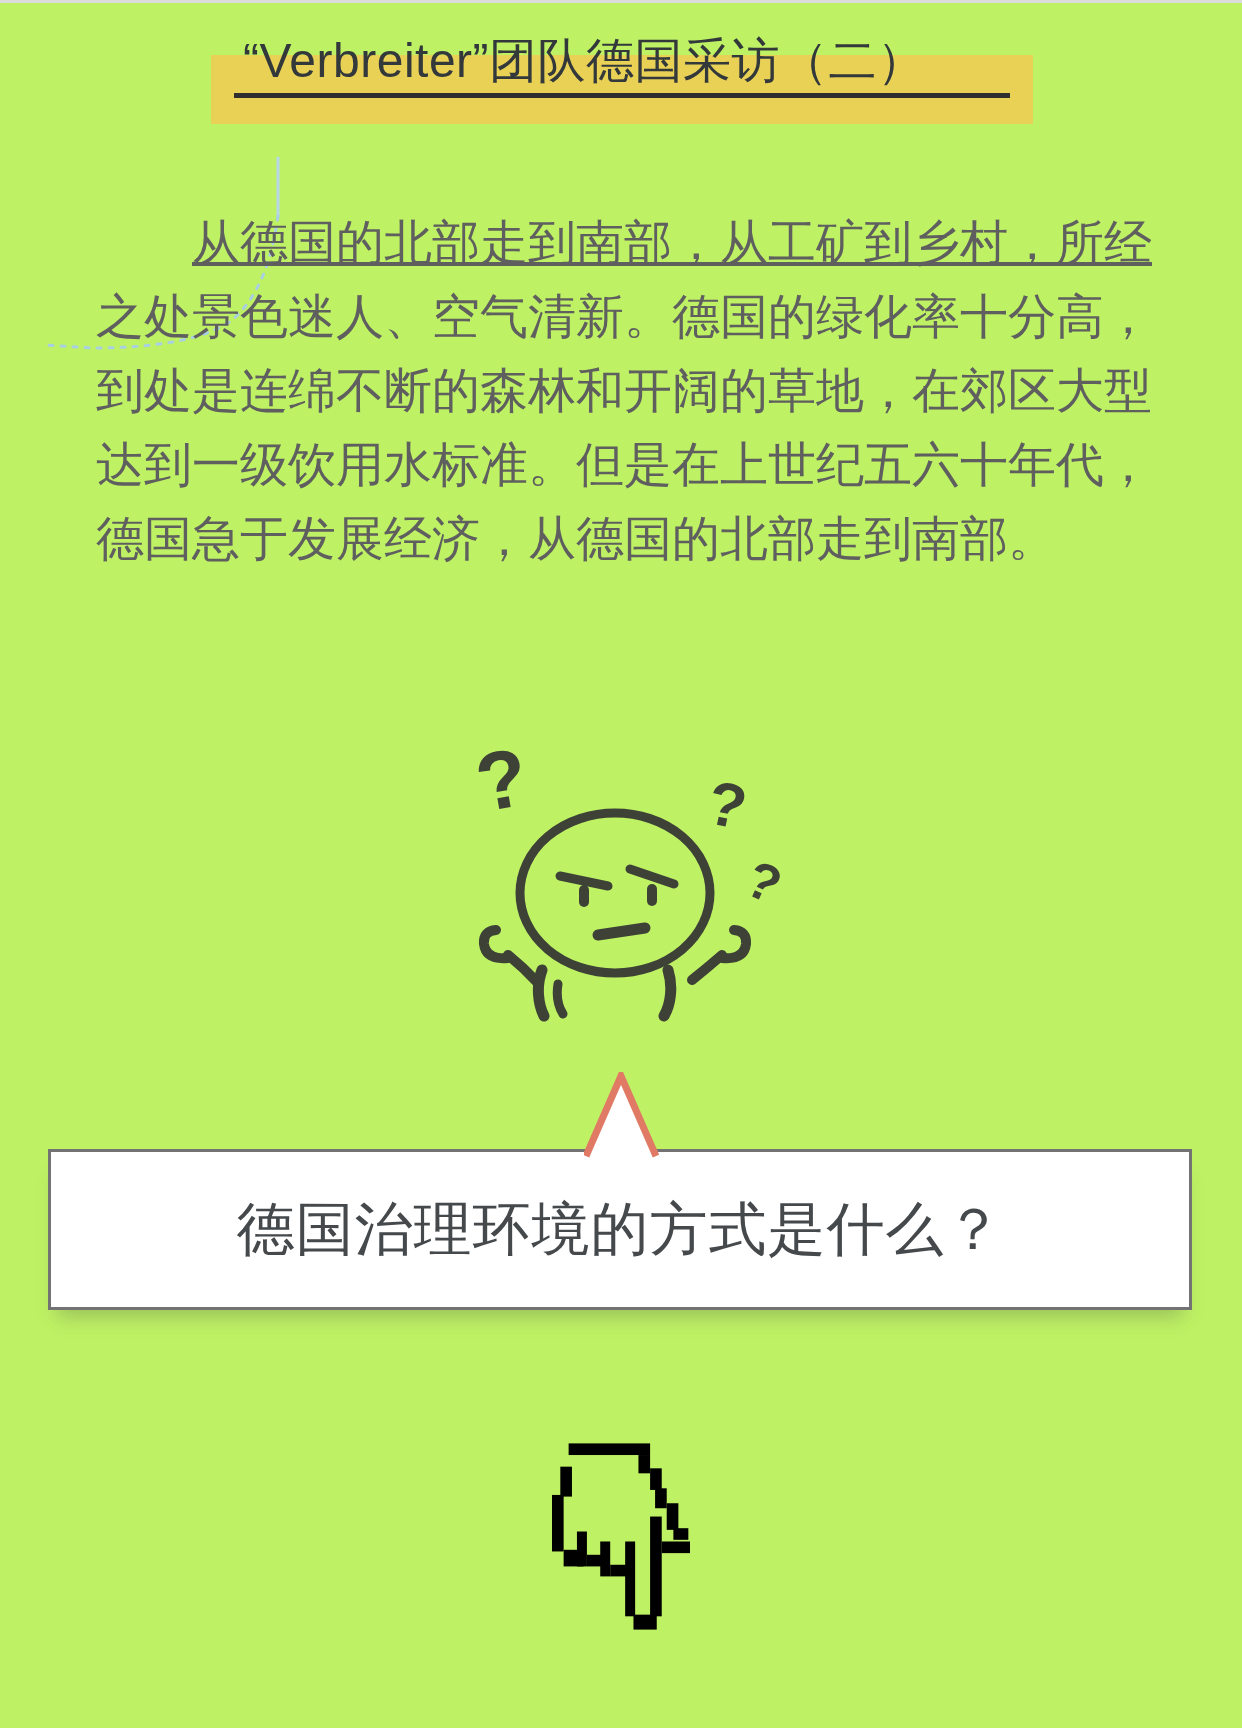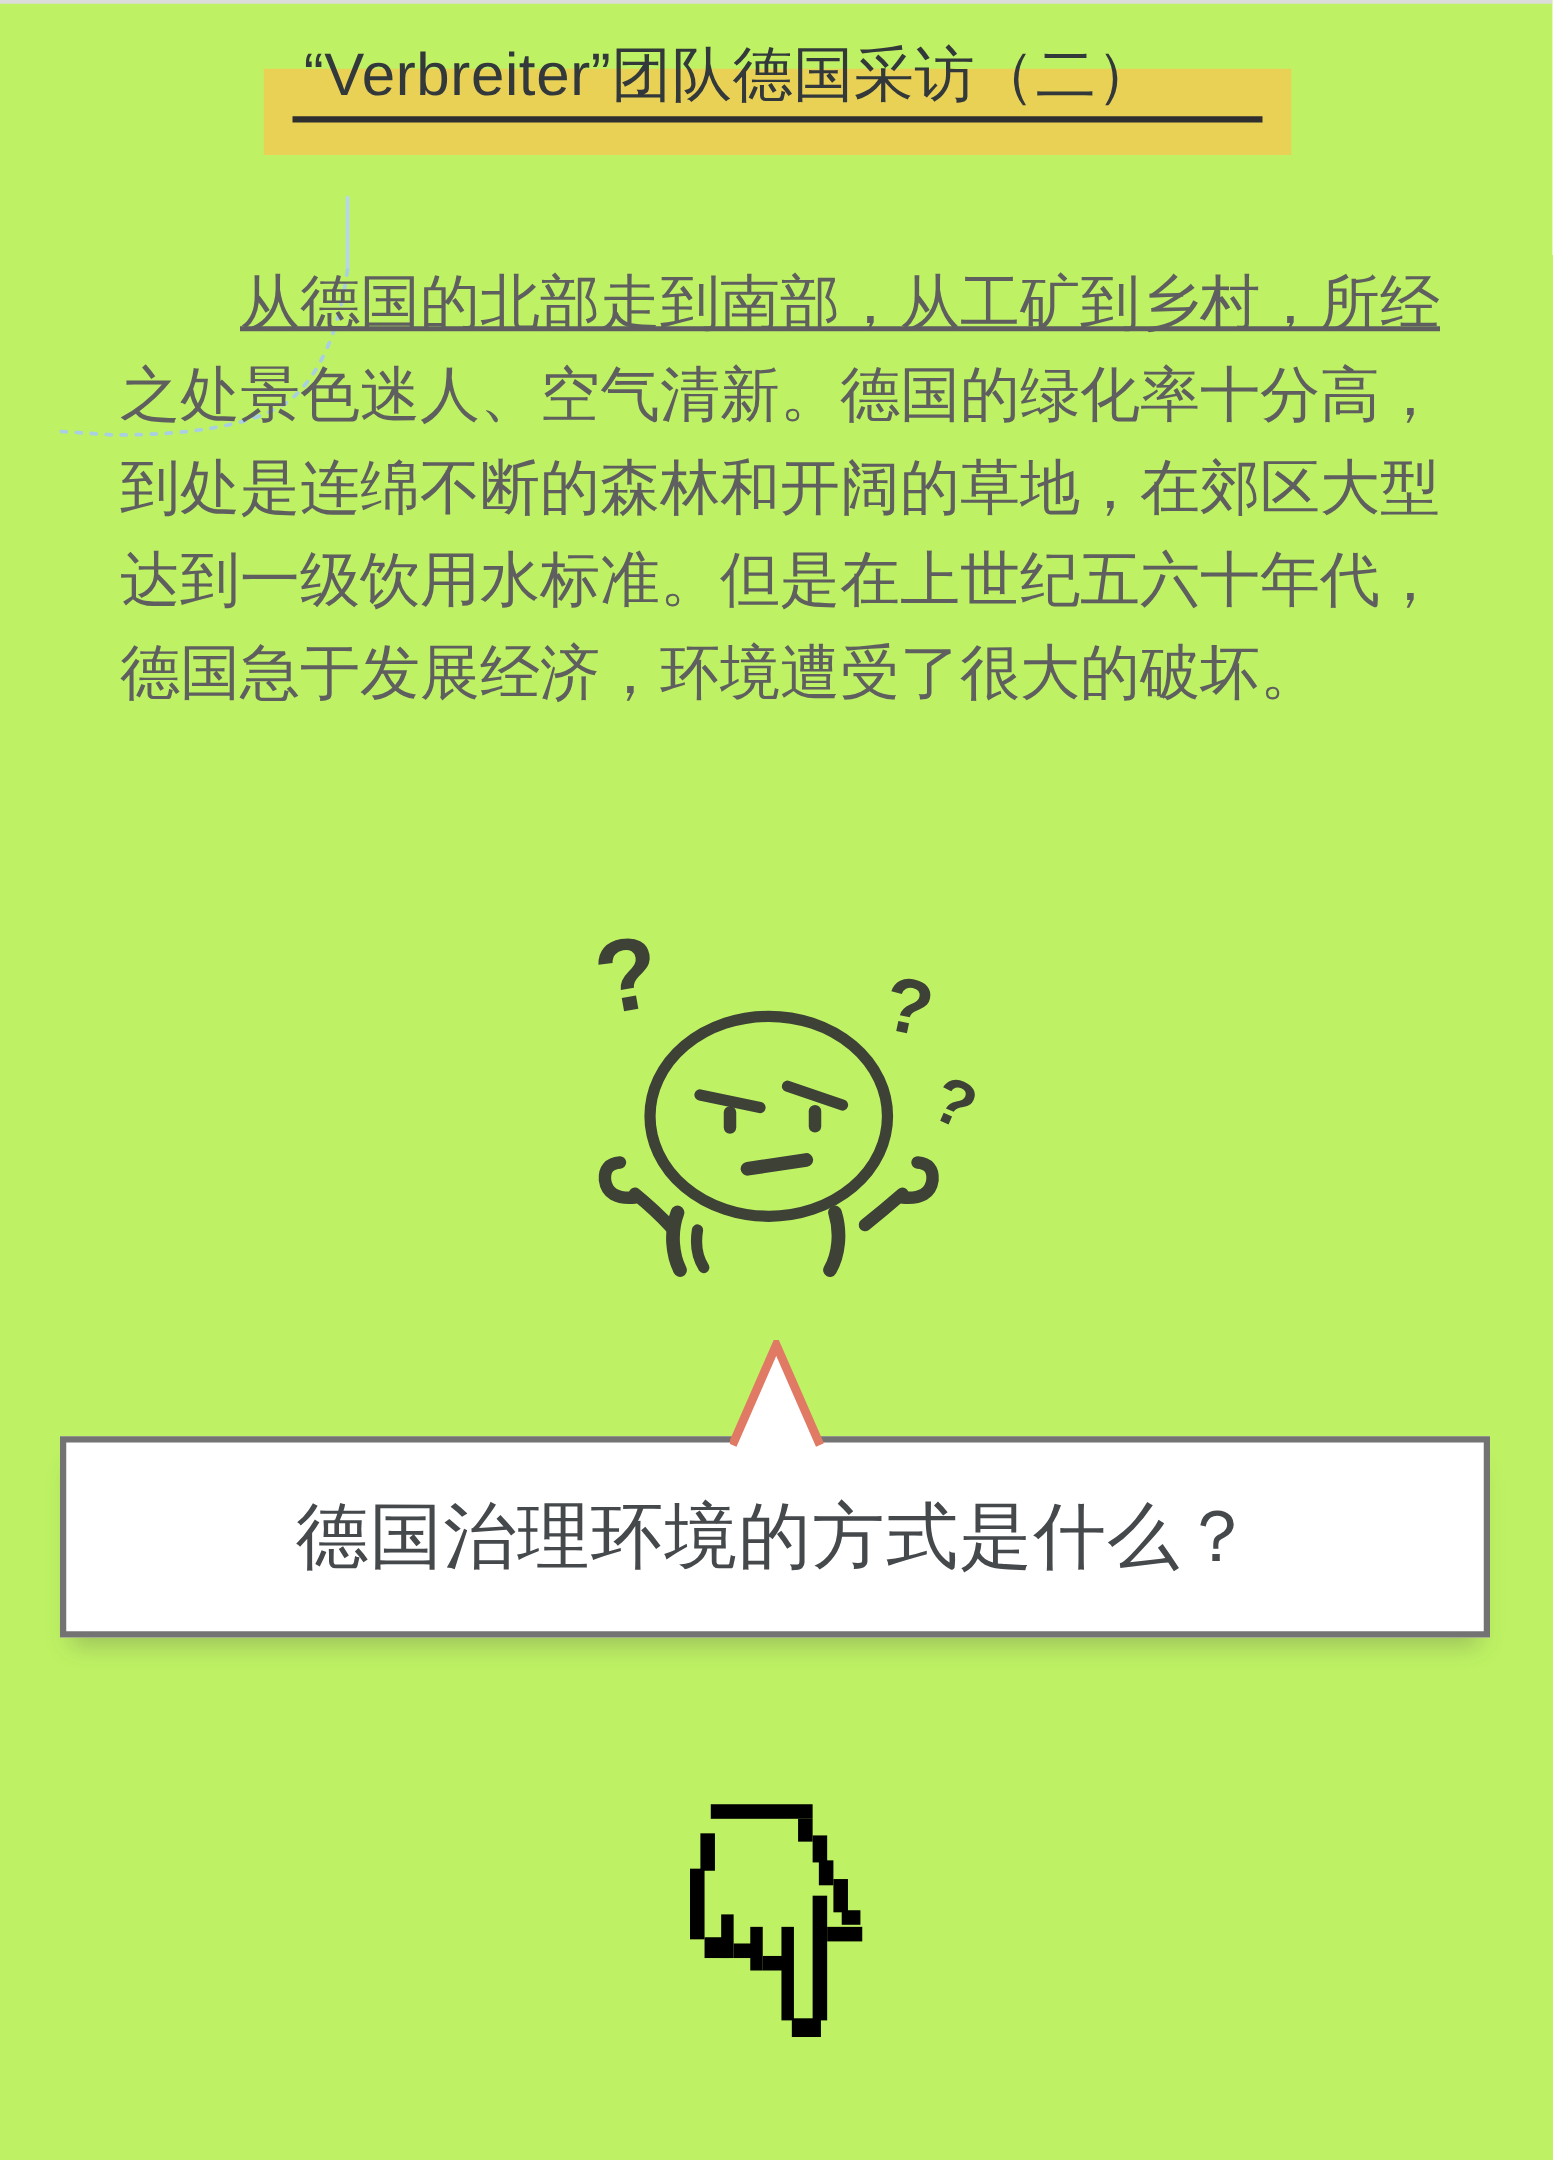--- a/index.html
+++ b/index.html
@@ -16,21 +16,21 @@
   .curve-decoration{position:absolute;left:30px;top:140px;}
 
   .article{position:absolute;left:96px;top:206px;width:1060px;
       font-size:48px;line-height:74px;color:#5f5f5f;letter-spacing:0px;}
   .article .line{white-space:nowrap;}
   .article .line:first-child{text-indent:2em;text-decoration:underline;}
 
   .meme{position:absolute;left:430px;top:690px;filter:blur(0.5px);opacity:0.92;}
 
   .question-box{position:absolute;left:48px;top:1149px;width:1144px;height:161px;
-      box-sizing:border-box;border:5px solid #737373;background:#ffffff;
+      box-sizing:border-box;border:3px solid #737373;background:#ffffff;
       display:flex;align-items:center;justify-content:center;
       box-shadow:0 16px 18px -9px rgba(70,70,70,0.28);}
   .question-text{font-size:58px;color:#45494c;letter-spacing:1px;white-space:nowrap;}
   .pointer{position:absolute;left:584px;top:1072px;}
 
   .hand{position:absolute;left:552px;top:1443px;}
 </style>
 </head>
 <body>
 
@@ -45,21 +45,21 @@
   <svg class="curve-decoration" width="260" height="220" viewBox="0 0 260 220">
     <path d="M248,18 L248,76" fill="none" stroke="#b7d7e9" stroke-width="3" stroke-linecap="round"></path>
     <path d="M248,76 C241,126 226,160 201,181 C170,202 116,208 62,208 L16,205" fill="none" stroke="#a9cfe3" stroke-width="3" stroke-linecap="round" stroke-dasharray="4 8"></path>
   </svg>
 
   <div class="article">
     <div class="line">从德国的北部走到南部，从工矿到乡村，所经</div>
     <div class="line">之处景色迷人、空气清新。德国的绿化率十分高，</div>
     <div class="line">到处是连绵不断的森林和开阔的草地，在郊区大型</div>
     <div class="line">达到一级饮用水标准。但是在上世纪五六十年代，</div>
-    <div class="line">德国急于发展经济，环境遭受了很大的破坏。</div>
+    <div class="line">德国急于发展经济，从德国的北部走到南部。</div>
   </div>
 
   <svg class="meme" width="360" height="360" viewBox="0 0 360 360">
     <g fill="none" stroke="#333333" stroke-linecap="round" stroke-linejoin="round">
 
       <ellipse cx="185" cy="203" rx="95" ry="80" stroke-width="9"></ellipse>
 
       <path d="M130,186 L178,196" stroke-width="9"></path>
       <path d="M154,200 L154,212" stroke-width="10"></path>
       <path d="M200,179 L244,194" stroke-width="9"></path>

